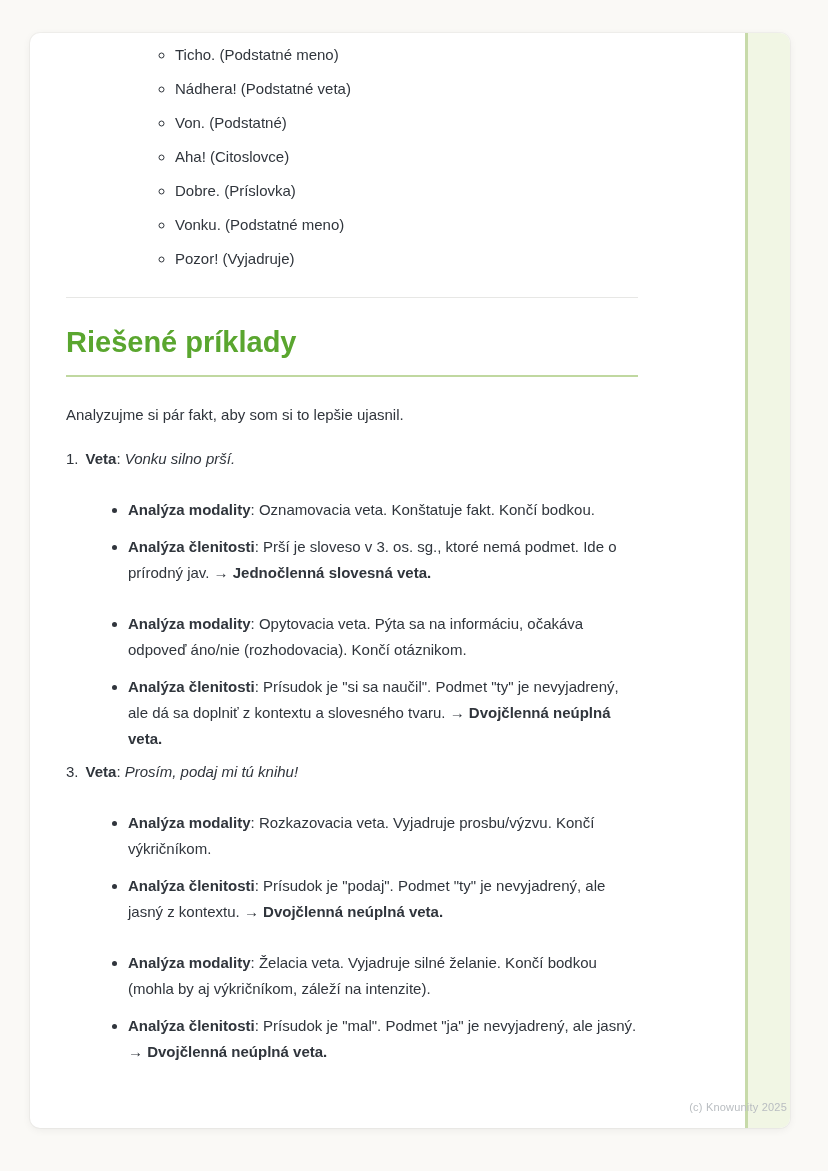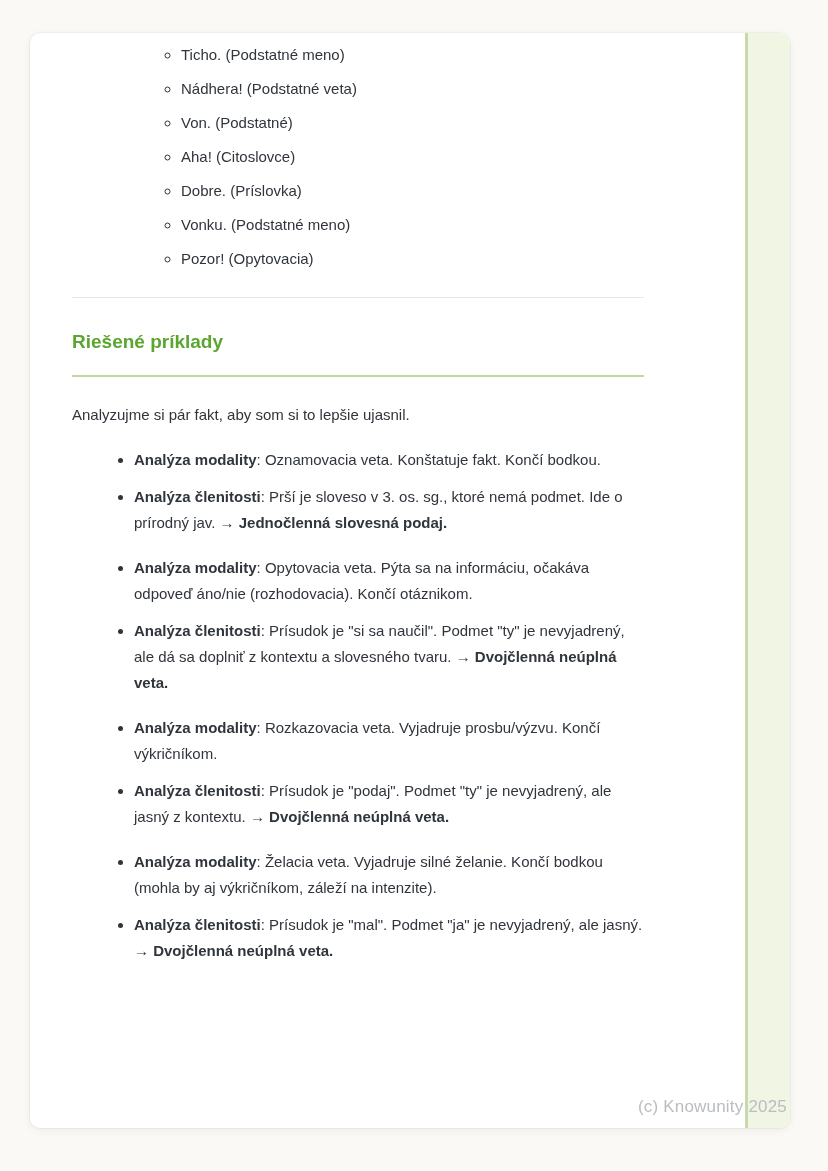--- a/index.html
+++ b/index.html
@@ -30,21 +30,21 @@
     position: absolute;
     top: 0;
     right: 0;
     width: 42px;
     height: 100%;
     background: #f1f6e4;
     border-left: 3px solid #c7daa9;
   }
   .content {
     position: absolute;
-    left: 42px;
+    left: 36px;
     top: 0;
     width: 572px;
     font-size: 15px;
     line-height: 26px;
   }
   ul.top-list {
     list-style: circle;
     margin: 10px 0 0 0;
     padding: 0 0 0 109px;
   }
@@ -52,21 +52,21 @@
     line-height: 24px;
     margin-bottom: 10px;
   }
   hr.divider {
     border: none;
     border-top: 1px solid #e7e7e5;
     margin: 26px 0 0 0;
   }
   h1.heading {
     color: #5aa62f;
-    font-size: 19px;
+    font-size: 29px;
     line-height: 36px;
     font-weight: bold;
     margin: 26px 0 0 0;
   }
   .heading-underline {
     height: 2px;
     background: #c0d8a0;
     margin-top: 15px;
   }
   p.intro {
@@ -81,84 +81,86 @@
     margin-bottom: 7px;
   }
   .ex-head .num {
     display: inline-block;
     margin-right: 7px;
   }
   .b { font-weight: bold; }
   em { font-style: italic; }
   ul.sub {
     list-style: disc;
-    margin: 19px 0 0 0;
+    margin: 25px 0 0 0;
     padding: 0 0 0 62px;
   }
   ul.sub li {
     margin-bottom: 11px;
   }
   ul.sub li:last-child {
     margin-bottom: 0;
   }
   ul.sub li::marker, ul.top-list li::marker {
     color: #30353c;
   }
   .watermark {
     position: absolute;
     top: 1100px;
     right: 41px;
-    font-size: 17px;
+    font-size: 11px;
     line-height: 14px;
     color: #b9bdc1;
     letter-spacing: 0.2px;
   }
 </style>
 </head>
 <body>
 
 <div class="sheet">
   <div class="accent-strip"></div>
 
   <div class="content">
 
     <ul class="top-list">
       <li>Ticho. (Podstatné meno)</li>
       <li>Nádhera! (Podstatné veta)</li>
       <li>Von. (Podstatné)</li>
       <li>Aha! (Citoslovce)</li>
       <li>Dobre. (Príslovka)</li>
       <li>Vonku. (Podstatné meno)</li>
-      <li>Pozor! (Opytovacia)</li>
+      <li>Pozor! (Vyjadruje)</li>
     </ul>
 
     <hr class="divider">
 
     <h1 class="heading">Riešené príklady</h1>
     <div class="heading-underline"></div>
 
     <p class="intro">Analyzujme si pár fakt, aby som si to lepšie ujasnil.</p>
 
     <ol class="examples">
 
       <li class="example">
+        <div class="ex-head"><span class="num">1.</span><span class="b">Veta</span><span>: </span><em>Vonku silno prší.</em></div>
         <ul class="sub">
           <li><span class="b">Analýza modality</span><span>: Oznamovacia veta. Konštatuje fakt. Končí bodkou.</span><span class="b"></span></li>
-          <li><span class="b">Analýza členitosti</span><span>: Prší je sloveso v 3. os. sg., ktoré nemá podmet. Ide o prírodný jav. → </span><span class="b">Jednočlenná slovesná podaj.</span></li>
+          <li><span class="b">Analýza členitosti</span><span>: Prší je sloveso v 3. os. sg., ktoré nemá podmet. Ide o prírodný jav. → </span><span class="b">Jednočlenná slovesná veta.</span></li>
         </ul>
       </li>
 
       <li class="example">
         <ul class="sub">
           <li><span class="b">Analýza modality</span><span>: Opytovacia veta. Pýta sa na informáciu, očakáva odpoveď áno/nie (rozhodovacia). Končí otáznikom.</span><span class="b"></span></li>
           <li><span class="b">Analýza členitosti</span><span>: Prísudok je "si sa naučil". Podmet "ty" je nevyjadrený, ale dá sa doplniť z kontextu a slovesného tvaru. → </span><span class="b">Dvojčlenná neúplná veta.</span></li>
         </ul>
       </li>
 
       <li class="example">
+        <div class="ex-head"><span class="num">3.</span><span class="b">Veta</span><span>: </span><em>Prosím, podaj mi tú knihu!</em></div>
         <ul class="sub">
           <li><span class="b">Analýza modality</span><span>: Rozkazovacia veta. Vyjadruje prosbu/výzvu. Končí výkričníkom.</span><span class="b"></span></li>
           <li><span class="b">Analýza členitosti</span><span>: Prísudok je "podaj". Podmet "ty" je nevyjadrený, ale jasný z kontextu. → </span><span class="b">Dvojčlenná neúplná veta.</span></li>
         </ul>
       </li>
 
       <li class="example">
         <ul class="sub">
           <li><span class="b">Analýza modality</span><span>: Želacia veta. Vyjadruje silné želanie. Končí bodkou (mohla by aj výkričníkom, záleží na intenzite).</span><span class="b"></span></li>
           <li><span class="b">Analýza členitosti</span><span>: Prísudok je "mal". Podmet "ja" je nevyjadrený, ale jasný. → </span><span class="b">Dvojčlenná neúplná veta.</span></li>

